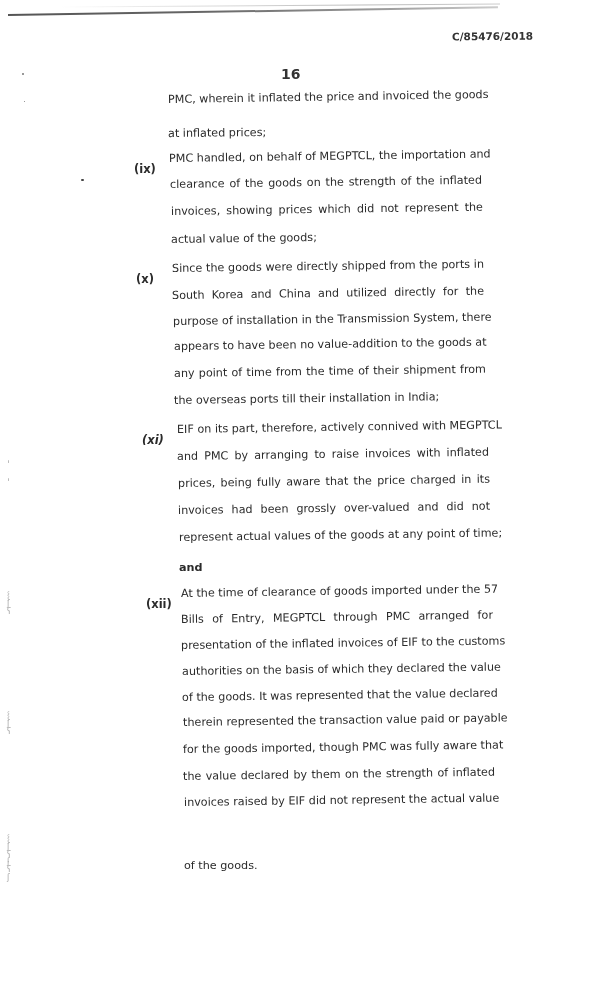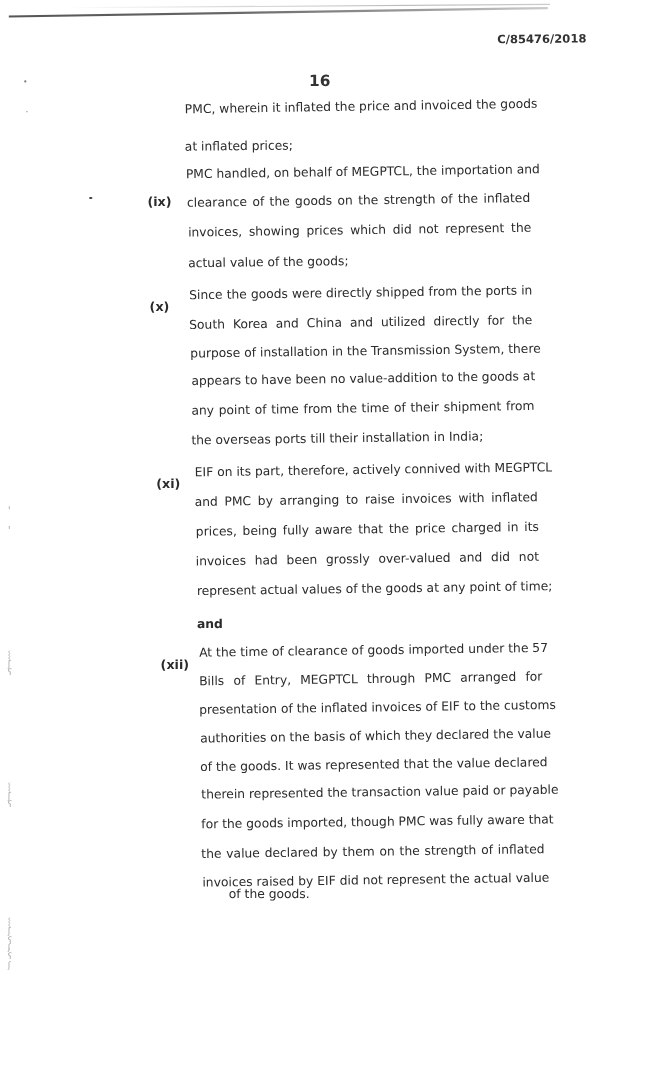--- a/index.html
+++ b/index.html
@@ -106,21 +106,21 @@
 <div class="case-number">C/85476/2018</div>
 
 <div>
   <div class="line" style="left:168px;top:93px;width:312px;transform:rotate(-0.9deg);">
     <span class="justify">PMC, wherein it inflated the price and invoiced the goods</span>
   </div>
   <div class="line" style="left:168px;top:127px;transform:rotate(-0.6deg);">at inflated prices;</div>
 </div>
 
 <div>
-  <div class="label" style="left:134px;top:176px;">(ix)</div>
+  <div class="label" style="left:134px;top:162px;">(ix)</div>
   <div class="line" style="left:169px;top:152px;width:312px;transform:rotate(-0.8deg);">
     <span class="justify">PMC handled, on behalf of MEGPTCL, the importation and</span>
   </div>
   <div class="line" style="left:170px;top:178px;width:312px;transform:rotate(-0.8deg);">
     <span class="justify">clearance of the goods on the strength of the inflated</span>
   </div>
   <div class="line" style="left:171px;top:205px;width:312px;transform:rotate(-0.8deg);">
     <span class="justify">invoices, showing prices which did not represent the</span>
   </div>
   <div class="line" style="left:171px;top:233px;transform:rotate(-0.8deg);">actual value of the goods;</div>
@@ -140,21 +140,21 @@
   <div class="line" style="left:174px;top:340px;width:312px;transform:rotate(-0.8deg);">
     <span class="justify">appears to have been no value-addition to the goods at</span>
   </div>
   <div class="line" style="left:174px;top:367px;width:312px;transform:rotate(-0.8deg);">
     <span class="justify">any point of time from the time of their shipment from</span>
   </div>
   <div class="line" style="left:174px;top:394px;transform:rotate(-0.8deg);">the overseas ports till their installation in India;</div>
 </div>
 
 <div>
-  <div class="label" style="left:142px;top:433px;">(xi)</div>
+  <div class="label" style="left:142px;top:433px;font-style:italic;">(xi)</div>
   <div class="line" style="left:177px;top:423px;width:312px;transform:rotate(-0.8deg);">
     <span class="justify">EIF on its part, therefore, actively connived with MEGPTCL</span>
   </div>
   <div class="line" style="left:177px;top:450px;width:312px;transform:rotate(-0.8deg);">
     <span class="justify">and PMC by arranging to raise invoices with inflated</span>
   </div>
   <div class="line" style="left:178px;top:477px;width:312px;transform:rotate(-0.8deg);">
     <span class="justify">prices, being fully aware that the price charged in its</span>
   </div>
   <div class="line" style="left:178px;top:504px;width:312px;transform:rotate(-0.8deg);">
@@ -188,14 +188,14 @@
   </div>
   <div class="line" style="left:183px;top:743px;width:312px;transform:rotate(-0.8deg);">
     <span class="justify">for the goods imported, though PMC was fully aware that</span>
   </div>
   <div class="line" style="left:183px;top:770px;width:312px;transform:rotate(-0.8deg);">
     <span class="justify">the value declared by them on the strength of inflated</span>
   </div>
   <div class="line" style="left:184px;top:796px;width:312px;transform:rotate(-0.8deg);">
     <span class="justify">invoices raised by EIF did not represent the actual value</span>
   </div>
-  <div class="line" style="left:184px;top:806px;margin-left:24px;">of the goods.</div>
+  <div class="line" style="left:184px;top:859px;">of the goods.</div>
 </div>
 
 </body></html>

